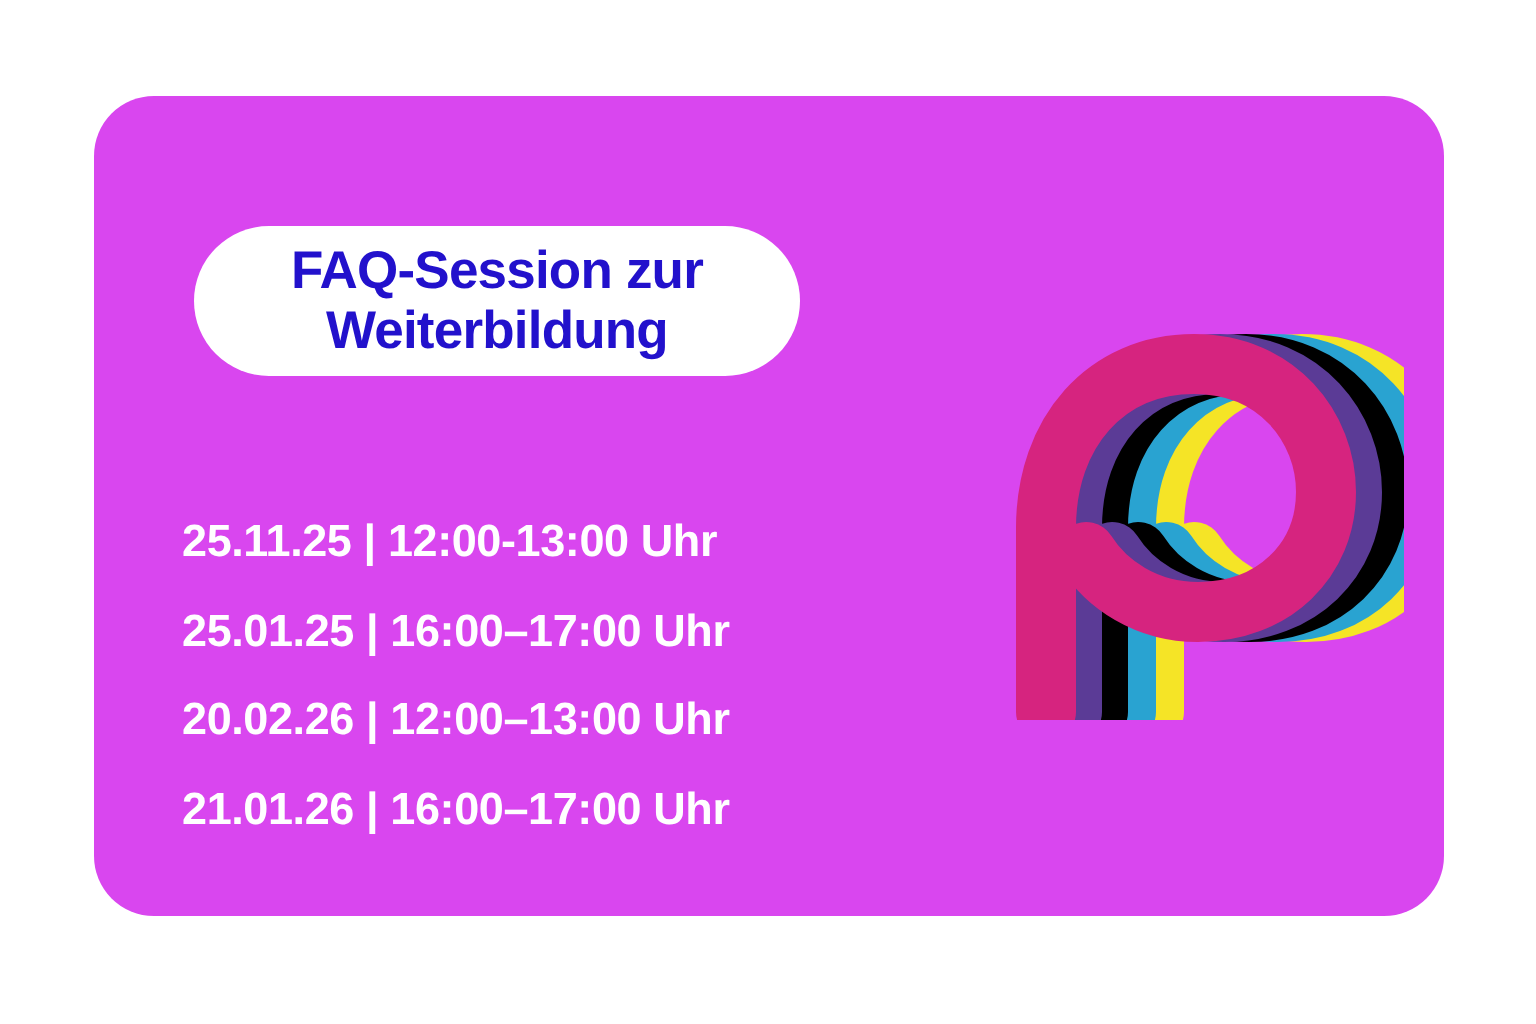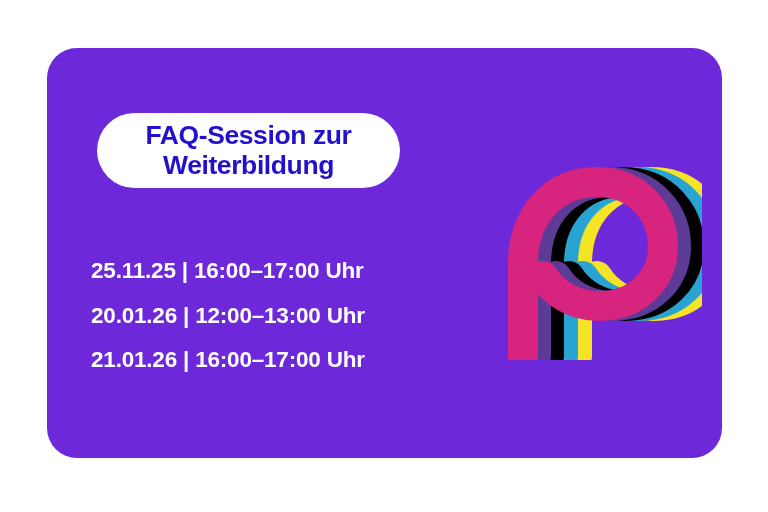--- a/index.html
+++ b/index.html
@@ -23,21 +23,21 @@
     background: #ffffff;
   }
 
   
   .card {
     position: absolute;
     left: 47px;
     top: 48px;
     width: 675px;
     height: 410px;
-    background: #6d28d9;
+    background: #d946ef;
     border-radius: 30px;
     overflow: hidden;
   }
 
   
   .title-pill {
     position: absolute;
     left: 50px;
     top: 65px;
     width: 303px;
@@ -104,22 +104,23 @@
 <div id="stage">
 
   <div class="card">
 
     <div class="title-pill">
       <div class="title-text">FAQ-Session zur
 Weiterbildung</div>
     </div>
 
     <div class="sessions">
-      <div class="session-line">25.11.25 | 16:00–17:00 Uhr</div>
-      <div class="session-line">20.01.26 | 12:00–13:00 Uhr</div>
+      <div class="session-line">25.11.25 | 12:00-13:00 Uhr</div>
+      <div class="session-line">25.01.25 | 16:00–17:00 Uhr</div>
+      <div class="session-line">20.02.26 | 12:00–13:00 Uhr</div>
       <div class="session-line">21.01.26 | 16:00–17:00 Uhr</div>
     </div>
 
     <div class="mark">
       <svg viewBox="0 0 215 200" xmlns="http://www.w3.org/2000/svg" aria-hidden="true">
         <defs>
 
           <path id="ribbon" d="M 36 196
                    L 36 104
                    C 36 56, 66 22, 110 22

